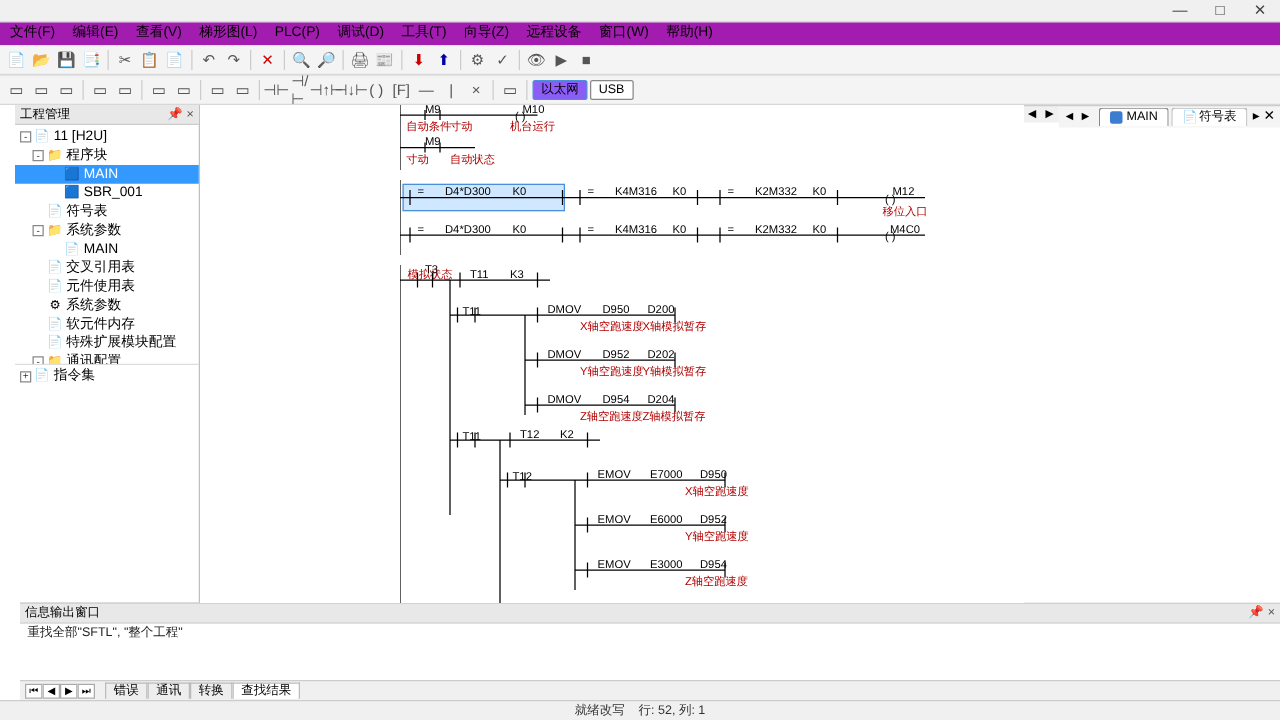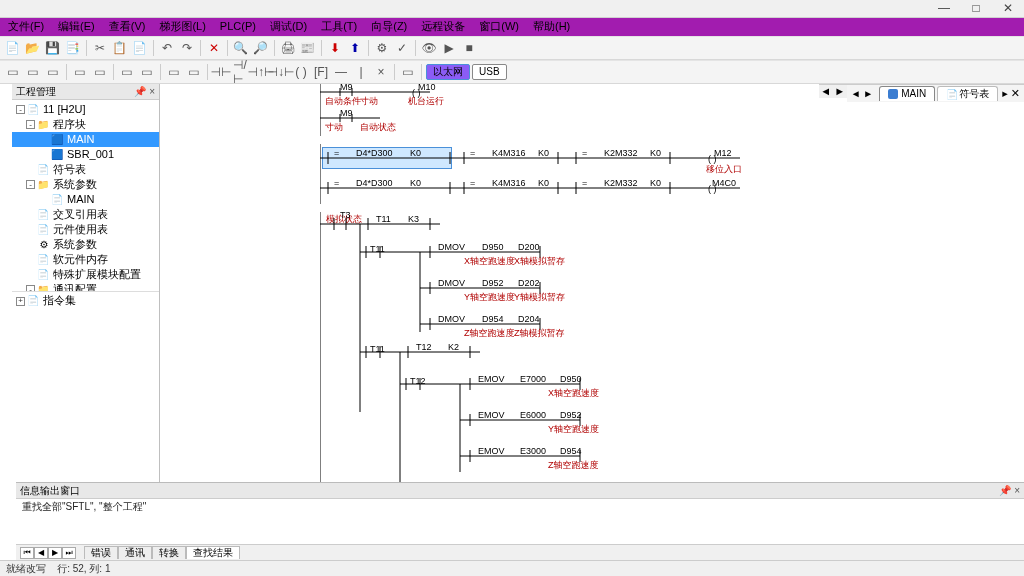--- a/index.html
+++ b/index.html
@@ -31,21 +31,21 @@
   .tabsrow { height:18px; background:#f4f4f4; border-top:1px solid #ccc; display:flex; align-items:center; padding:0 4px; gap:2px; }
   .tab { padding:1px 8px; border:1px solid #bbb; background:#fff; font-size:10px; border-bottom:none; border-radius:3px 3px 0 0; display:flex; align-items:center; gap:3px; }
   .tab.active { background:#fff; border-color:#888; }
   .outdock { height:78px; border-top:1px solid #bbb; display:flex; flex-direction:column;margin-left:16px; }
   .outbody { flex:1; padding:2px 6px; font-size:10px; color:#222; overflow:auto; background:#fff; }
   .outtabs { height:16px; background:#f0f0f0; border-top:1px solid #ccc; display:flex; align-items:center; padding:0 4px; gap:0; font-size:10px; }
   .outtab { padding:0 6px; border:1px solid #bbb; border-bottom:none; background:#eee; }
   .outtab.active { background:#fff; }
   .playctl { display:flex; gap:0; margin-right:8px; }
   .playctl span { width:14px; height:12px; border:1px solid #aaa; display:inline-flex; align-items:center; justify-content:center; font-size:8px; background:#fff; }
-  .statusbar { height:16px; background:#f0f0f0; border-top:1px solid #ccc; display:flex; align-items:center; justify-content:flex-start; padding:0 6px; font-size:10px; color:#333; }
+  .statusbar { height:16px; background:#f0f0f0; border-top:1px solid #ccc; display:flex; align-items:center; justify-content:center; padding:0 6px; font-size:10px; color:#333; }
   .blueic { background:#3b7dd1; color:#fff; border-radius:2px; }
   svg.rung { position:absolute; }
   .rung line, .rung rect, .rung path { stroke:#000; stroke-width:1; fill:none; }
   .rung text { font-size:9px; fill:#000; }
   .rung text.red { fill:#b00000; }
 </style>
 </head>
 <body>
 
 <div class="titlebar">

